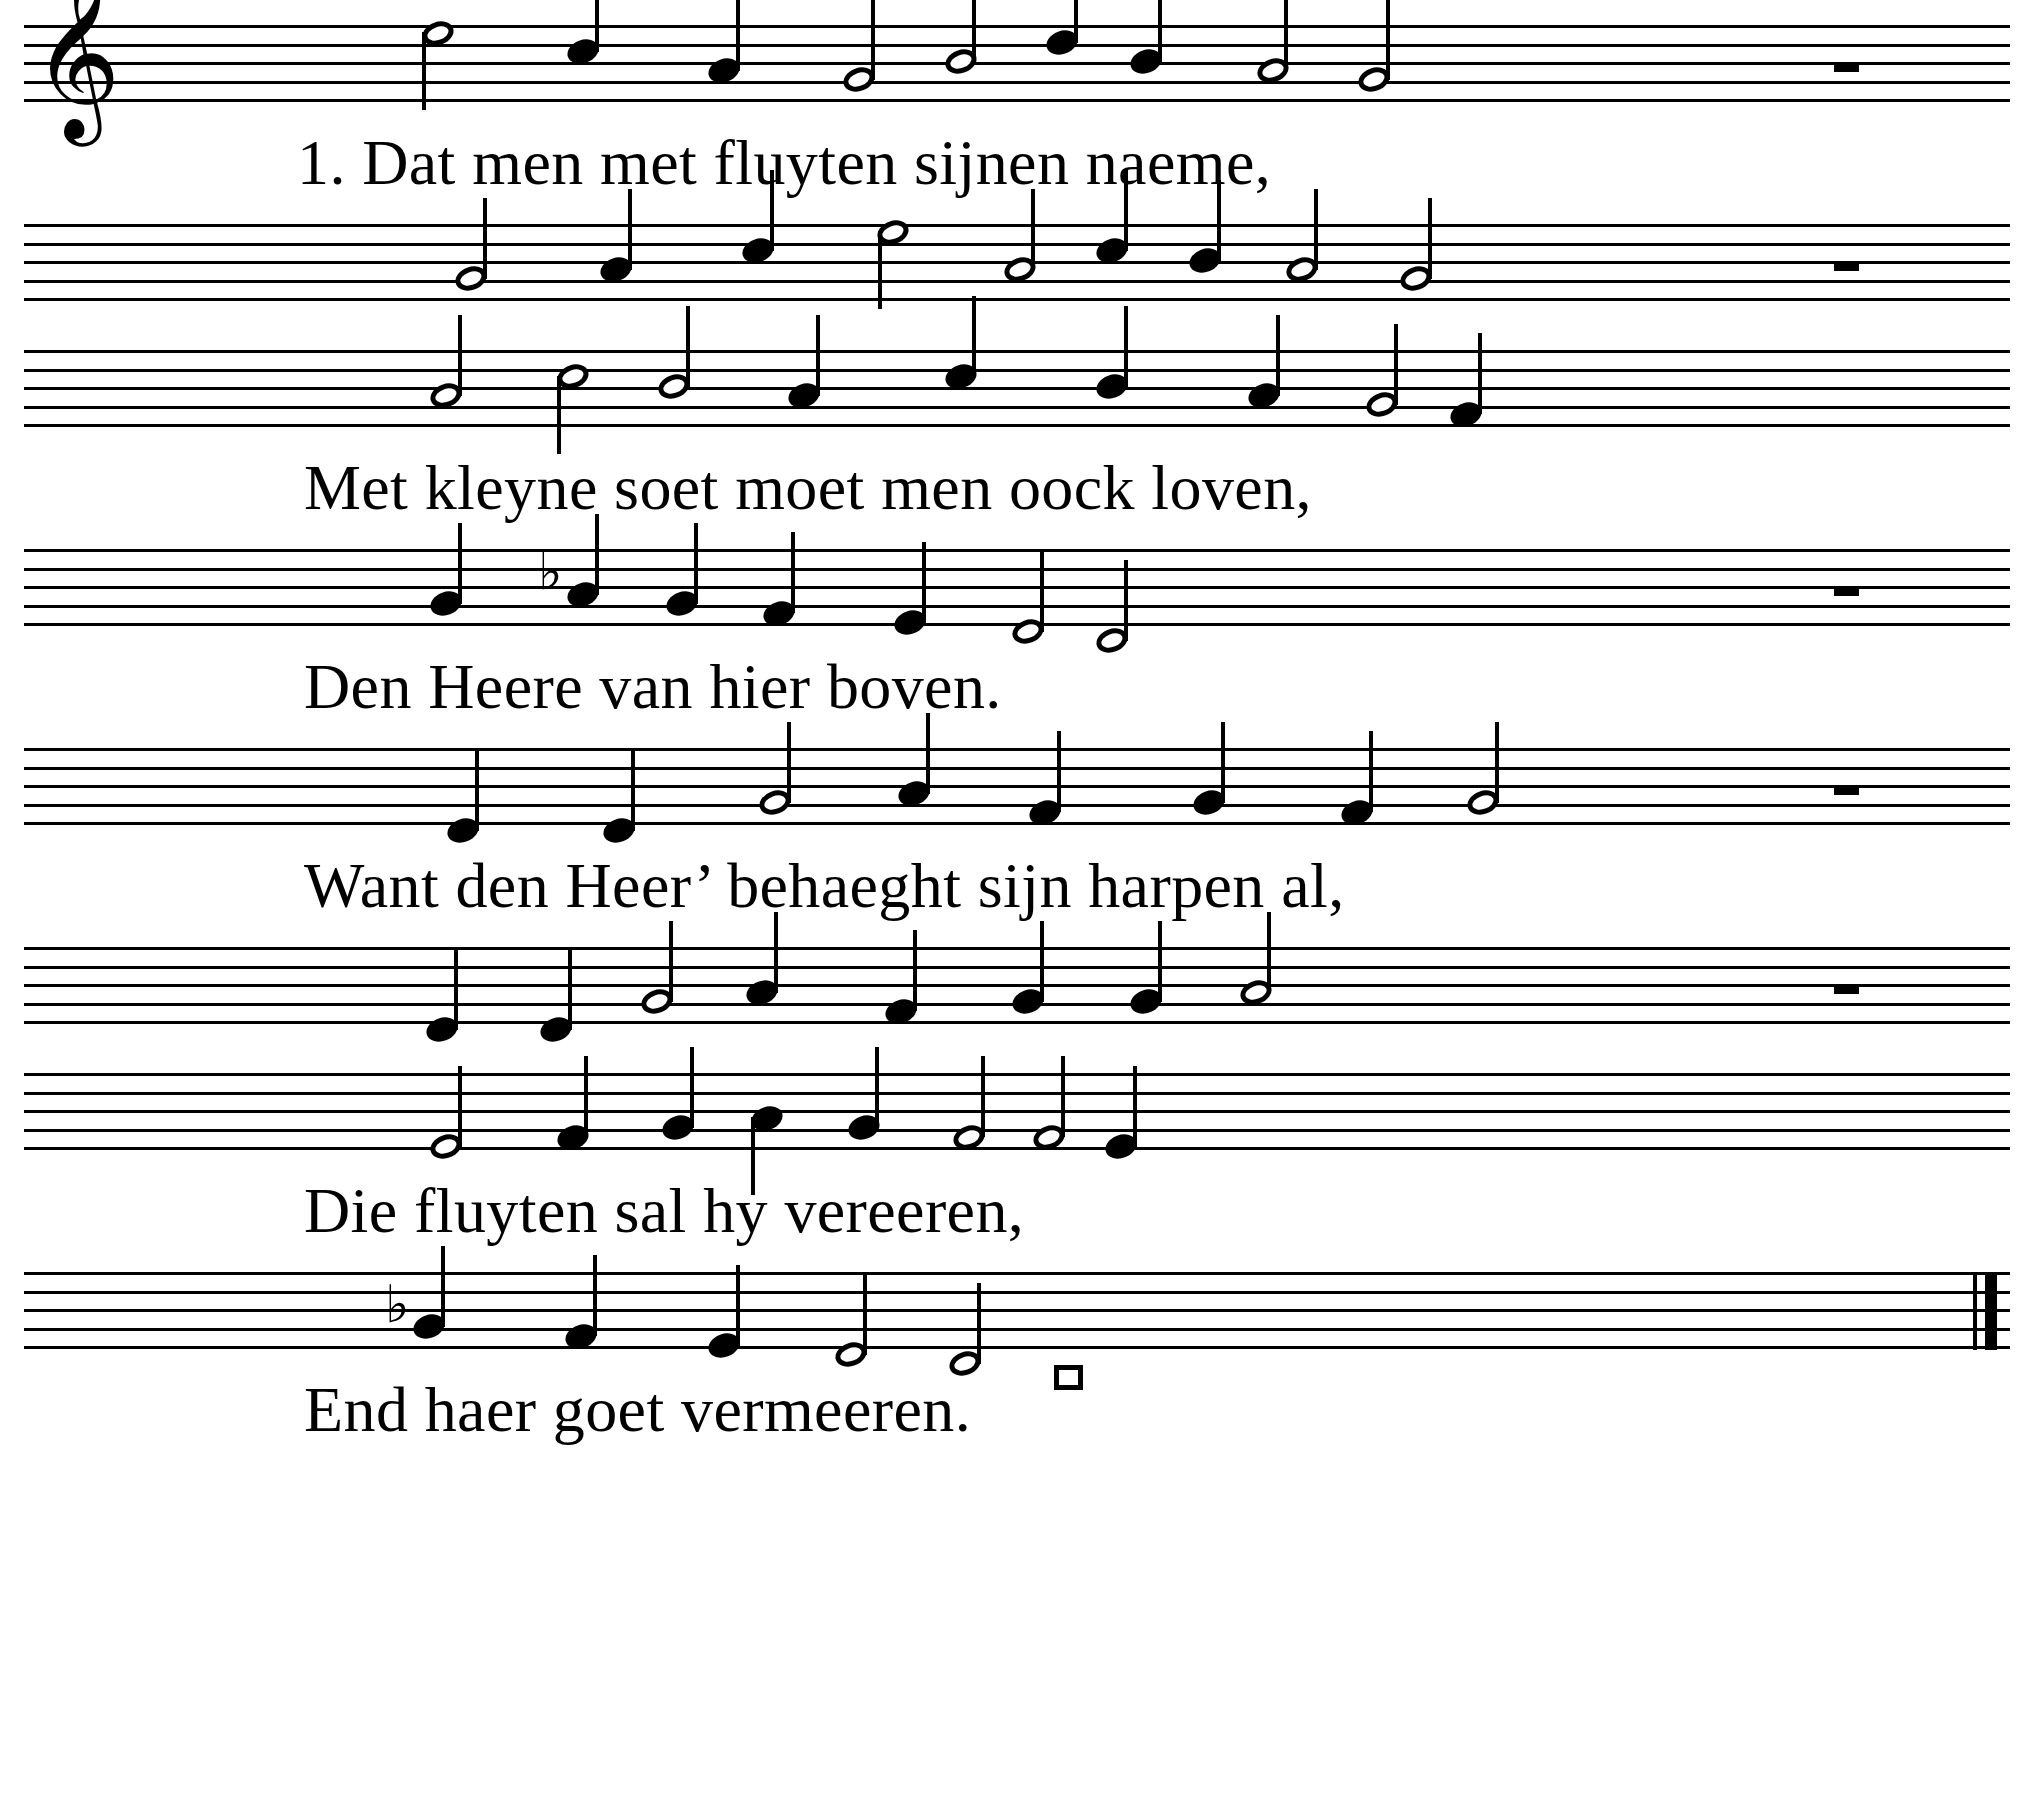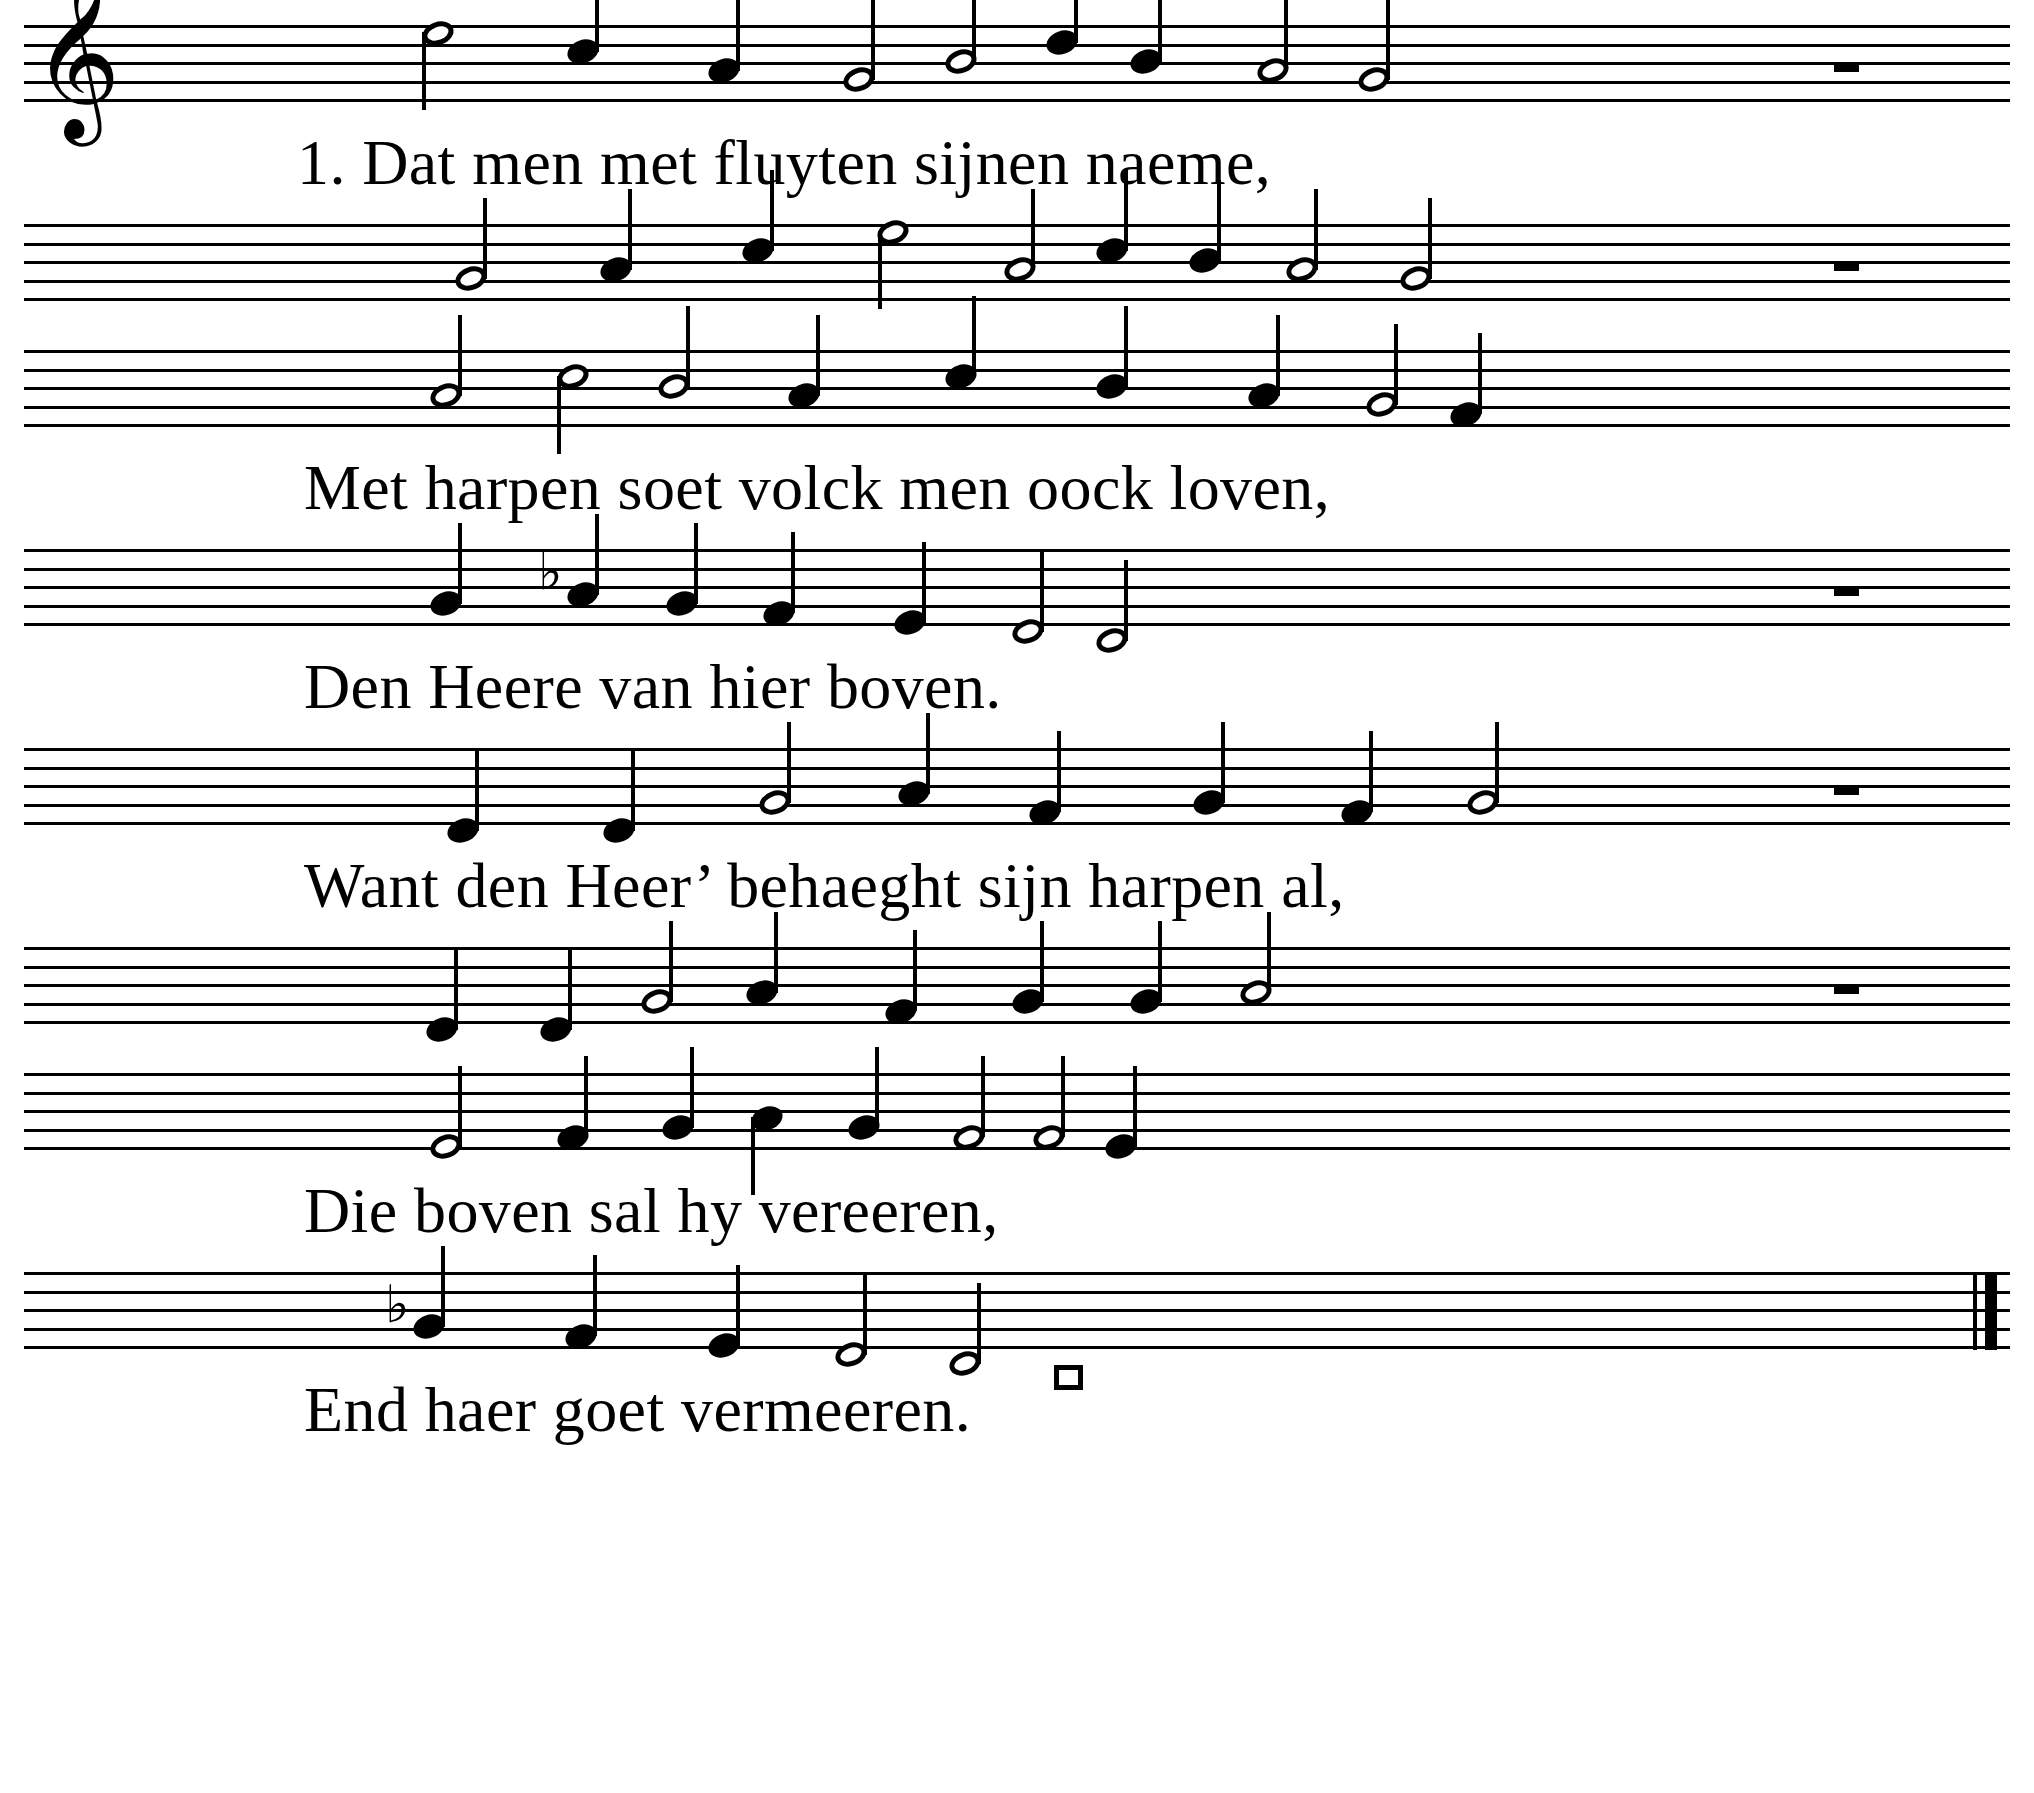--- a/index.html
+++ b/index.html
@@ -224,21 +224,21 @@
           <div class="stem" style="left: 972px; top: -29px; height: 81px;"></div>
           <div class="note" style="left: 1096px; top: 50px;"></div>
           <div class="stem" style="left: 1124px; top: -19.4px; height: 81px;"></div>
           <div class="note" style="left: 1248px; top: 59px;"></div>
           <div class="stem" style="left: 1276px; top: -10px; height: 81px;"></div>
           <div class="note half" style="left: 1366px; top: 68px;"></div>
           <div class="stem" style="left: 1394px; top: -0.8px; height: 81px;"></div>
           <div class="note" style="left: 1450px; top: 78px;"></div>
           <div class="stem" style="left: 1478px; top: 8.4px; height: 81px;"></div>
         </div>
-        <div class="lyric">Met harpen soet volck men oock loven,</div>
+        <div class="lyric">Met kleyne soet moet men oock loven,</div>
       </div>
       <div class="system">
         <div class="staff">
           <div class="lines">
             <i></i>
             <i></i>
             <i></i>
             <i></i>
             <i></i>
           </div>
@@ -337,21 +337,21 @@
           <div class="stem" style="left: 751px; top: 69px; height: 78px;"></div>
           <div class="note" style="left: 848px; top: 68px;"></div>
           <div class="stem" style="left: 875px; top: -0.8px; height: 81px;"></div>
           <div class="note half" style="left: 953px; top: 78px;"></div>
           <div class="stem" style="left: 981px; top: 8.4px; height: 81px;"></div>
           <div class="note half" style="left: 1033px; top: 78px;"></div>
           <div class="stem" style="left: 1061px; top: 8.4px; height: 81px;"></div>
           <div class="note" style="left: 1105px; top: 87px;"></div>
           <div class="stem" style="left: 1133px; top: 17.7px; height: 81px;"></div>
         </div>
-        <div class="lyric">Die boven sal hy vereeren,</div>
+        <div class="lyric">Die fluyten sal hy vereeren,</div>
       </div>
       <div class="system">
         <div class="staff">
           <div class="lines">
             <i></i>
             <i></i>
             <i></i>
             <i></i>
             <i></i>
           </div>

